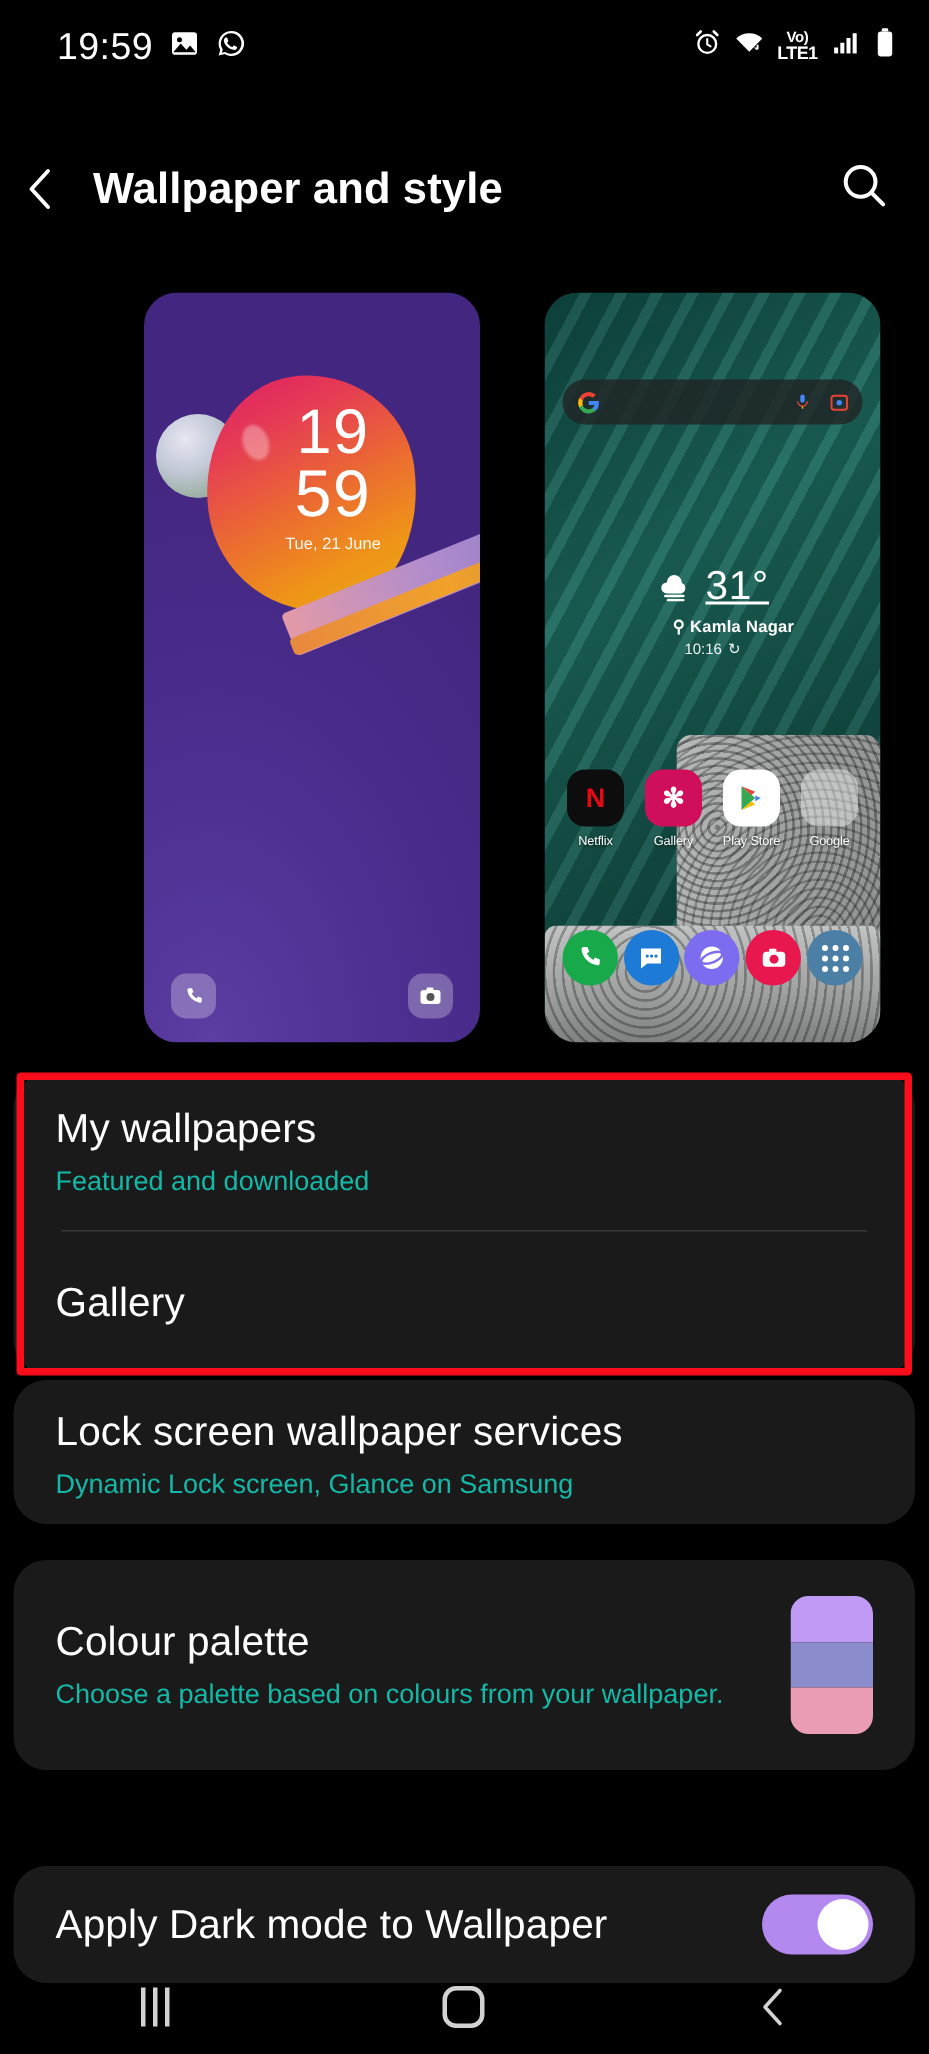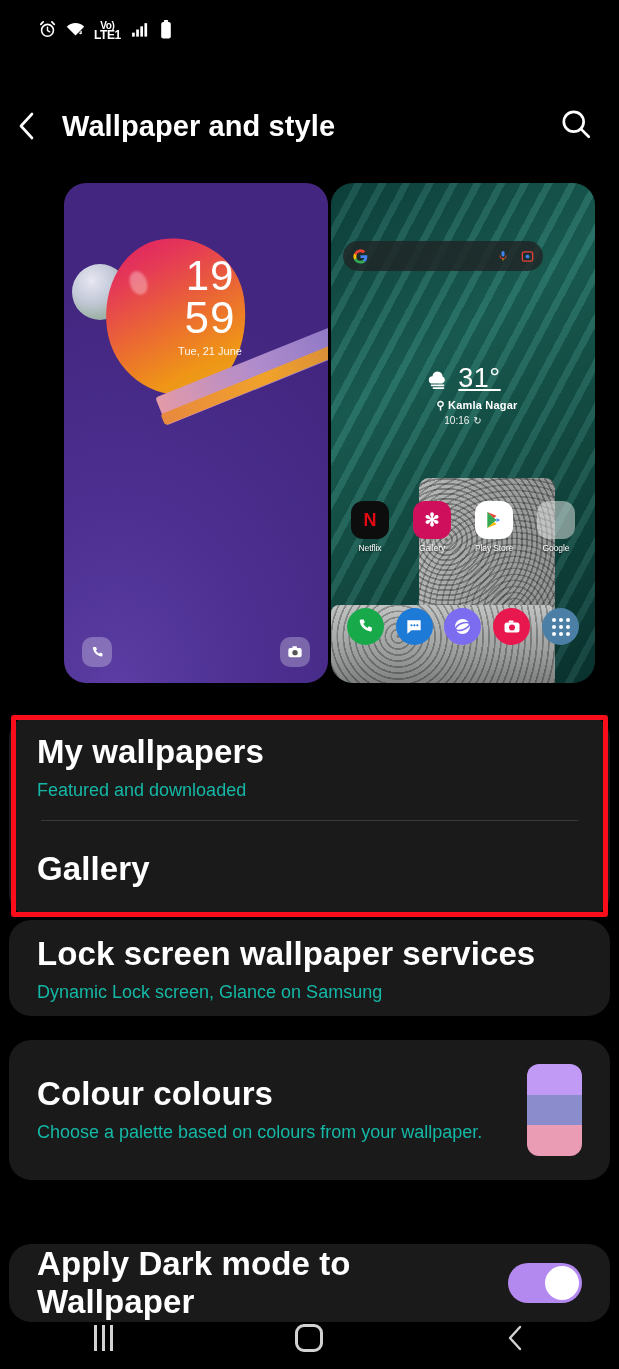--- a/index.html
+++ b/index.html
@@ -30,22 +30,22 @@
     position:absolute; left:0; top:95px; width:619px; height:62px;
     display:flex; align-items:center; color:#fff;
   }
   .back-btn{ width:54px; display:flex; justify-content:center; align-items:center; }
   .page-title{ font-size:29px; font-weight:700; letter-spacing:.1px; margin-left:8px; }
   .search-btn{ position:absolute; right:26px; top:50%; transform:translateY(-50%); }
 
   
   .previews{ position:absolute; left:0; top:183px; width:619px; height:500px; }
   .prev{
-    position:absolute; top:0; width:264px; height:500px;
-    border-radius:22px; overflow:hidden;
+    position:absolute; top:12px; width:224px; height:500px;
+    border-radius:22px; overflow:hidden;margin-left:32px;
   }
   .prev.lock{ left:64px; }
   .prev.home{ left:331px; }
 
   
   .lock-bg{
     position:absolute; inset:0;
     background:
       radial-gradient(120% 80% at 20% 100%, #5b3da3 0%, #4c2f90 45%, #42267f 100%);
   }
@@ -146,21 +146,21 @@
     display:flex; align-items:center; justify-content:center; color:#fff;
   }
 
   
   .card{
     position:absolute; left:9px; width:601px;
     background:#1a1a1a; border-radius:22px;
   }
   .row{ padding:0 28px; display:flex; align-items:center; }
   .row-text{ flex:1; }
-  .row-title{ color:#fff; font-size:33px; font-weight:700; letter-spacing:.1px; }
+  .row-title{ color:#fff; font-size:27px; font-weight:400; letter-spacing:.1px; }
   .row-sub{ color:#14b8a6; font-size:18px; margin-top:7px; line-height:1.35; }
   .divider{ height:1px; background:#3a3a3a; margin:0 32px; }
 
   #card-wallpapers{ top:716px; height:200px; }
   #row-my-wallpapers{ height:104px; }
   #row-gallery{ height:95px; }
   #card-lockservices{ top:920px; height:96px; padding-top:4px;}
   #card-palette{ top:1040px; height:140px; }
   #card-darkmode{ top:1244px; height:78px; }
 
@@ -193,20 +193,36 @@
   .recents{ display:flex; gap:5px; }
   .recents span{ display:block; width:3px; height:26px; background:#d2d2d2; }
   .homebtn{ width:28px; height:28px; border:3px solid #d2d2d2; border-radius:9px; }
 </style>
 </head>
 <body>
 
 <div id="screen">
 
   <div class="statusbar">
+    <div class="sb-left">
+      <span class="sb-time">19:59</span>
+      <span class="ic">
+        <svg width="20" height="20" viewBox="0 0 24 24">
+            <rect x="2" y="3" width="20" height="18" rx="2.5" fill="#fff"></rect>
+            <circle cx="8" cy="9" r="2" fill="#000"></circle>
+            <path d="M3 19l6-7 4.5 5 3-3.5L21 19z" fill="#000"></path>
+          </svg>
+      </span>
+      <span class="ic">
+        <svg width="20" height="20" viewBox="0 0 24 24">
+            <path d="M12 2a10 10 0 00-8.6 15l-1.3 4.6 4.8-1.3A10 10 0 1012 2zm0 1.8a8.2 8.2 0 11-4.3 15.1l-.4-.2-2.6.7.7-2.6-.2-.4A8.2 8.2 0 0112 3.8z" fill="#fff"></path>
+            <path d="M9 7.6c-.2-.5-.4-.5-.6-.5h-.5c-.2 0-.5.1-.7.4-.3.3-.9.9-.9 2.2s.9 2.6 1 2.8c.1.2 1.8 2.9 4.5 3.9 2.2.9 2.7.7 3.2.7.5 0 1.5-.6 1.7-1.2.2-.6.2-1.1.1-1.2l-.6-.3-1.6-.8c-.2-.1-.4-.1-.6.1l-.8 1c-.1.2-.3.2-.5.1-.3-.1-1.2-.4-2.2-1.4-.8-.7-1.4-1.6-1.5-1.8-.1-.2 0-.4.1-.5l.4-.5.3-.5v-.5L9 7.6z" fill="#fff"></path>
+          </svg>
+      </span>
+    </div>
     <div class="sb-right">
       <span class="ic">
         <svg width="19" height="19" viewBox="0 0 24 24">
             <circle cx="12" cy="13" r="7.5" fill="none" stroke="#fff" stroke-width="2"></circle>
             <path d="M12 9v4.3l2.8 1.7" stroke="#fff" stroke-width="1.8" fill="none" stroke-linecap="round"></path>
             <path d="M3.5 5.5l3-3M20.5 5.5l-3-3" stroke="#fff" stroke-width="2.2" stroke-linecap="round"></path>
           </svg>
       </span>
       <span class="ic">
         <svg width="21" height="19" viewBox="0 0 24 24">
@@ -424,21 +440,21 @@
       <div class="row-text">
         <div class="row-title">Lock screen wallpaper services</div>
         <div class="row-sub">Dynamic Lock screen, Glance on Samsung</div>
       </div>
     </div>
   </div>
 
   <div class="card" id="card-palette">
     <div class="row" style="height:100%">
       <div class="row-text">
-        <div class="row-title">Colour colours</div>
+        <div class="row-title">Colour palette</div>
         <div class="row-sub">Choose a palette based on colours from your wallpaper.</div>
       </div>
       <div class="swatch">
         <div style="background:#c09af5"></div>
         <div style="background:#8a8ccc"></div>
         <div style="background:#eb9cb5"></div>
       </div>
     </div>
   </div>
 

